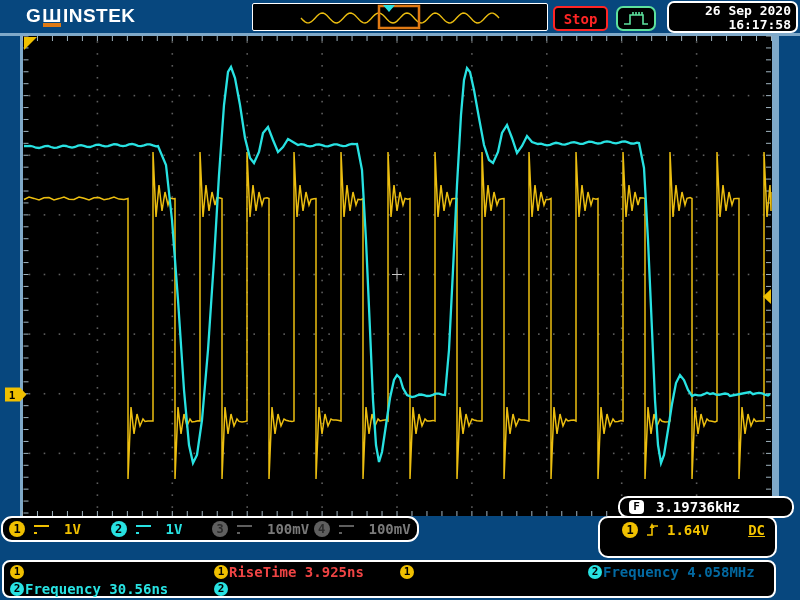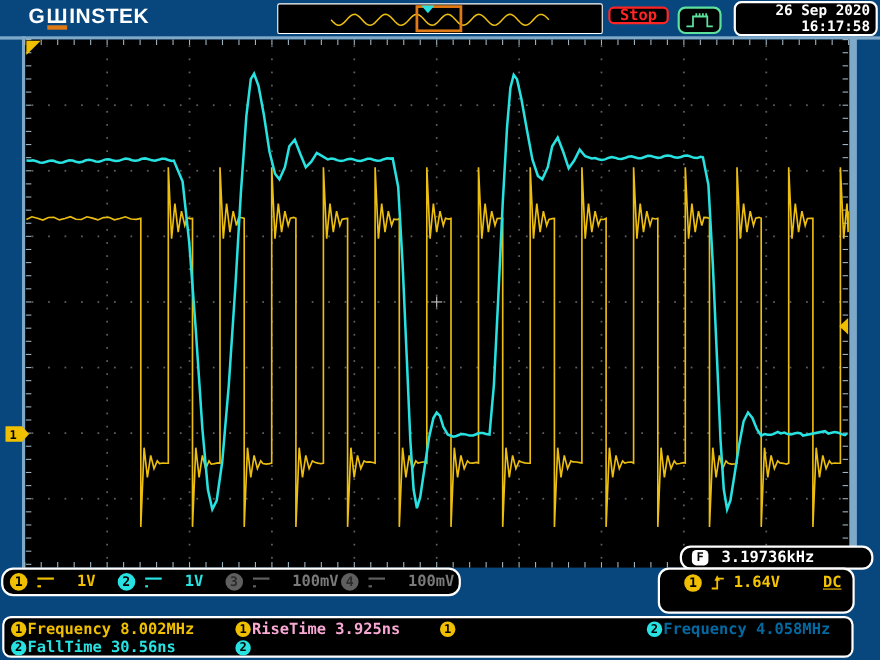--- a/index.html
+++ b/index.html
@@ -6,21 +6,21 @@
   #screen{position:relative;width:800px;height:600px;background:#07477e;
           font-family:"DejaVu Sans Mono", monospace;font-weight:bold;}
   .abs{position:absolute;box-sizing:border-box;}
   .blackbox{background:#000;border:2px solid #fff;border-radius:9px;}
   
   #logo{left:26px;top:4px;height:24px;color:#fff;font-family:"Liberation Sans",sans-serif;
         font-weight:bold;font-size:19px;letter-spacing:.5px;display:flex;align-items:center;}
   #logo .lw{position:relative;margin:0 1px;}
   #logo .lw .bar{position:absolute;left:1px;right:1px;bottom:0px;height:4px;background:#e07a14;}
   #preview{left:252px;top:3px;width:296px;height:28px;background:#000;border:1px solid #fff;border-radius:2px;}
-  #stop-btn{left:553px;top:6px;width:55px;height:16px;background:#000;border:2px solid #ff2525;
+  #stop-btn{left:553px;top:6px;width:55px;height:25px;background:#000;border:2px solid #ff2525;
             border-radius:5px;color:#ff2525;font-size:14px;display:flex;align-items:center;justify-content:center;}
   #trigmode-btn{left:616px;top:6px;width:40px;height:25px;background:#000;border:2px solid #5de29e;
             border-radius:7px;display:flex;align-items:center;justify-content:center;}
   #datetime{left:667px;top:1px;width:131px;height:32px;background:#000;border:2px solid #fff;border-radius:7px;
             color:#fff;font-size:13px;line-height:14px;text-align:right;padding:1px 5px 0 0;}
   
   #scope{left:0;top:0;width:800px;height:600px;}
   
   #freqbox{left:618px;top:496px;width:176px;height:22px;background:#000;border:2px solid #fff;border-radius:10px;
            display:flex;align-items:center;gap:12px;padding-left:9px;color:#fff;font-size:14px;}
@@ -28,21 +28,21 @@
            font-size:11px;line-height:14px;text-align:center;}
   
   #chbar{left:1px;top:516px;width:418px;height:26px;background:#000;border:2px solid #fff;border-radius:11px;
          display:flex;align-items:center;padding:0 4px;}
   .chgrp{flex:1;display:flex;align-items:center;gap:9px;justify-content:flex-start;padding-left:2px;}
   .chbadge{width:16px;height:16px;border-radius:50%;color:#000;font-size:12px;line-height:16px;text-align:center;flex:none;}
   .coupl{width:15px;height:9px;position:relative;flex:none;}
   .coupl .t{position:absolute;left:0;right:0;top:0;height:2px;}
   .coupl .b{position:absolute;left:0;right:0;bottom:0;height:2px;
             background-image:linear-gradient(90deg,currentColor 0 3px,transparent 3px 5px);color:inherit;}
-  .chscale{font-size:14px;margin-left:12px;}
+  .chscale{font-size:14px;margin-left:6px;}
   #tbbox{left:423px;top:516px;width:170px;height:26px;background:#000;border:2px solid #fff;border-radius:11px;
          display:flex;align-items:center;justify-content:center;gap:8px;color:#fff;font-size:14px;}
   #trigbox{left:598px;top:516px;width:179px;height:42px;background:#000;border:2px solid #fff;border-radius:10px;
            display:flex;align-items:center;gap:8px;padding:0 10px 14px 22px;color:#f5c400;font-size:14px;}
   #trig-dc{margin-left:auto;text-decoration:underline;}
   
   #measbox{left:2px;top:560px;width:774px;height:38px;background:#000;border:2px solid #fff;border-radius:8px;
            padding:1px 0 0 6px;}
   .mrow{display:flex;height:17px;align-items:center;}
   .mitem{display:flex;align-items:center;font-size:14px;}
@@ -1046,38 +1046,37 @@
       <polygon points="3.5,6 8.5,6 6,1" fill="#f0c000"></polygon>
     </svg>
     <span>1.64V</span>
     <span id="trig-dc">DC</span>
   </div>
 
   <div class="abs" id="measbox">
     <div class="mrow" id="mrow1">
         <div class="mitem mc0">
           <span class="chbadge" style="background: rgb(240, 192, 0);">1</span>
-          <span style="color: rgb(240, 192, 0);">Frequency 8.002MHz</span>
         </div>
         <div class="mitem mc1">
           <span class="chbadge" style="background: rgb(240, 192, 0);">1</span>
-          <span style="color: #f9a8d4;">RiseTime 3.925ns</span>
+          <span style="color: #ef4444;">RiseTime 3.925ns</span>
         </div>
         <div class="mitem mc2">
           <span class="chbadge" style="background: rgb(240, 192, 0);">1</span>
         </div>
         <div class="mitem mc3">
           <span class="chbadge" style="background: rgb(40, 226, 226);">2</span>
           <span style="color: #0369a1;">Frequency 4.058MHz</span>
         </div>
       </div>
     <div class="mrow" id="mrow2">
         <div class="mitem mc0">
           <span class="chbadge" style="background: rgb(40, 226, 226);">2</span>
-          <span style="color: rgb(40, 226, 226);">FallTime 30.56ns</span>
+          <span style="color: rgb(40, 226, 226);">Frequency 30.56ns</span>
         </div>
         <div class="mitem mc1">
           <span class="chbadge" style="background: rgb(40, 226, 226);">2</span>
         </div>
       </div>
   </div>
 
 </div>
 
 </body></html>

